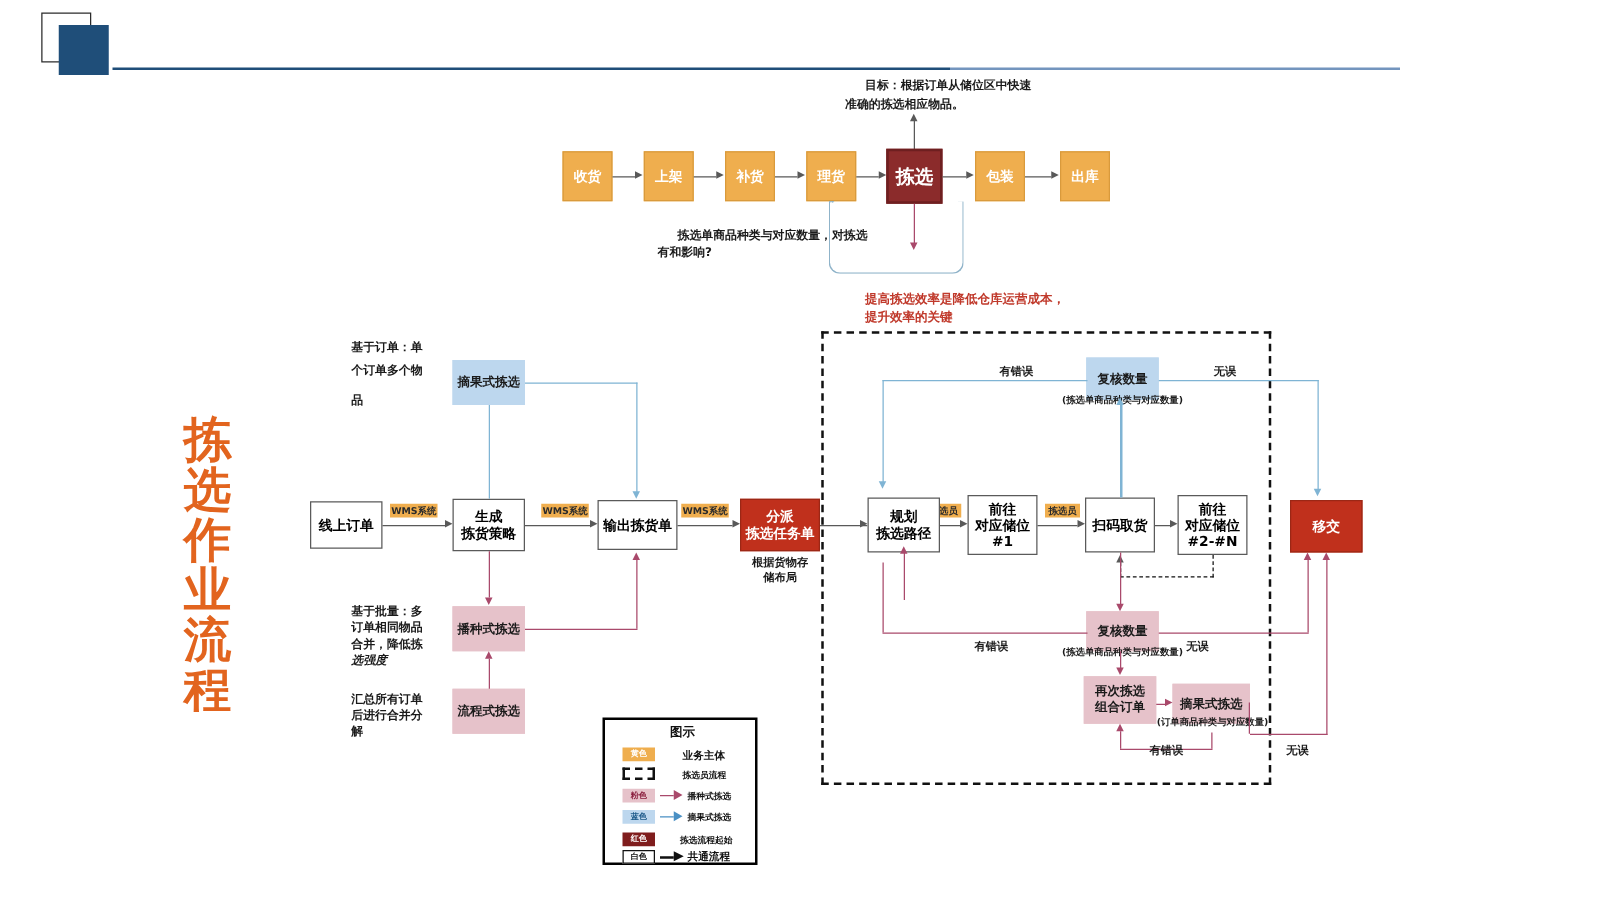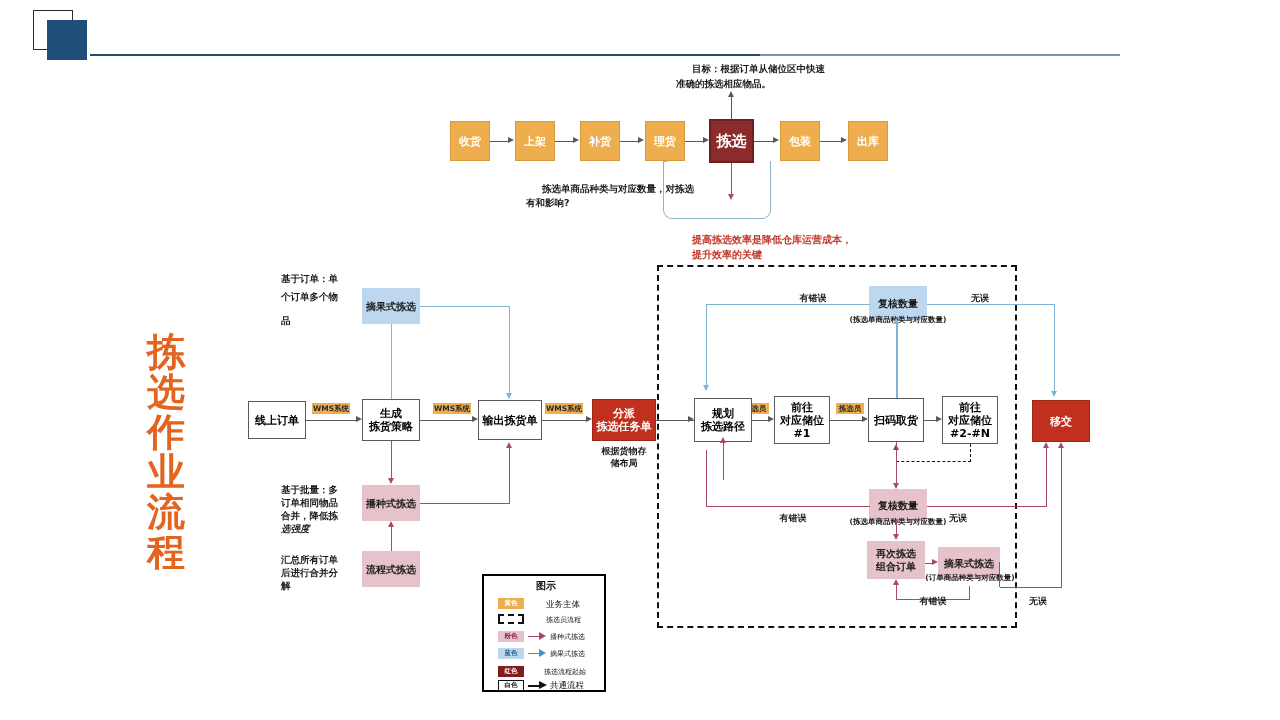--- a/index.html
+++ b/index.html
@@ -72,21 +72,21 @@
   .dashbox{position:absolute;box-sizing:border-box;border:2px dashed #111;}
   .dashline{position:absolute;box-sizing:border-box;border-top:1.5px dashed #111;}
   .dashv{position:absolute;box-sizing:border-box;border-left:1.5px dashed #111;}
 
   
   .legend{position:absolute;left:482px;top:574px;width:124px;height:118px;box-sizing:border-box;
           background:#ffffff;border:2px solid #000;}
   .legend-title{position:absolute;left:0;top:3px;width:124px;text-align:center;font-size:10px;font-weight:bold;color:#111;}
   .lg-chip{position:absolute;box-sizing:border-box;font-size:6.5px;font-weight:bold;display:flex;
            align-items:center;justify-content:center;height:11px;width:26px;}
-  .lg-label{position:absolute;font-size:7px;font-weight:normal;color:#111;}
+  .lg-label{position:absolute;font-size:7px;font-weight:bold;color:#111;}
   .lg-arrow{position:absolute;height:0;width:0;}
   .lg-line{position:absolute;height:1.6px;}
   .lg-dash{position:absolute;box-sizing:border-box;width:26px;height:10px;border:2px dashed #111;}
 </style>
 </head>
 <body>
 
 <div id="stage">
 
   <div class="hdr-sq-outline"></div>

